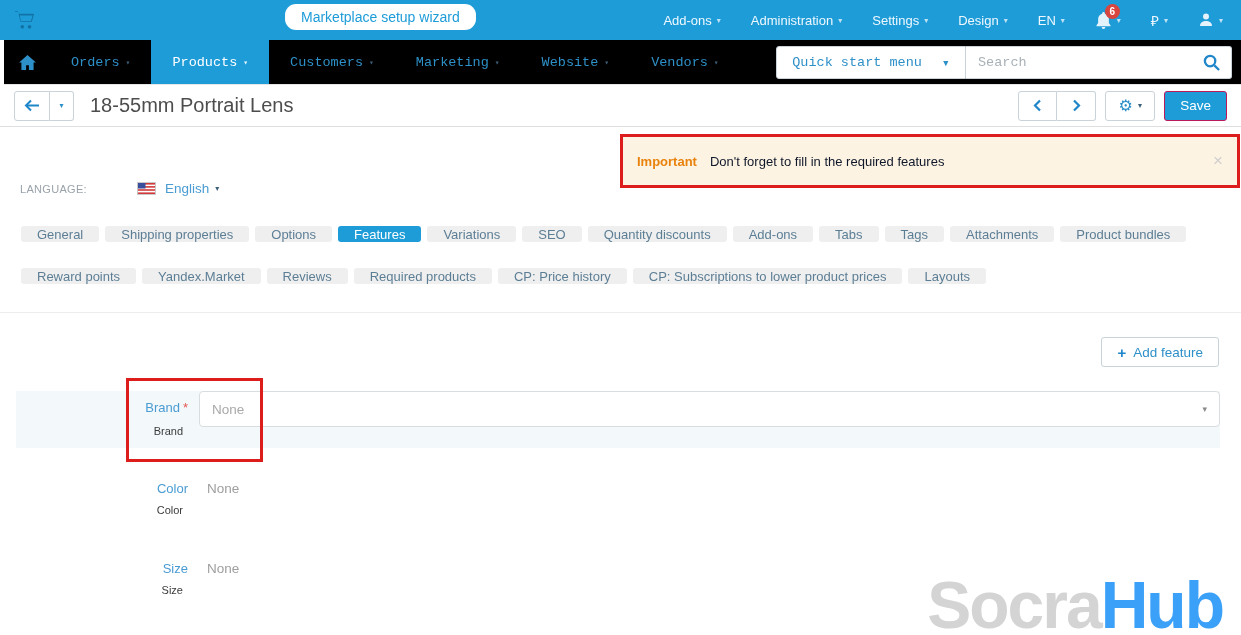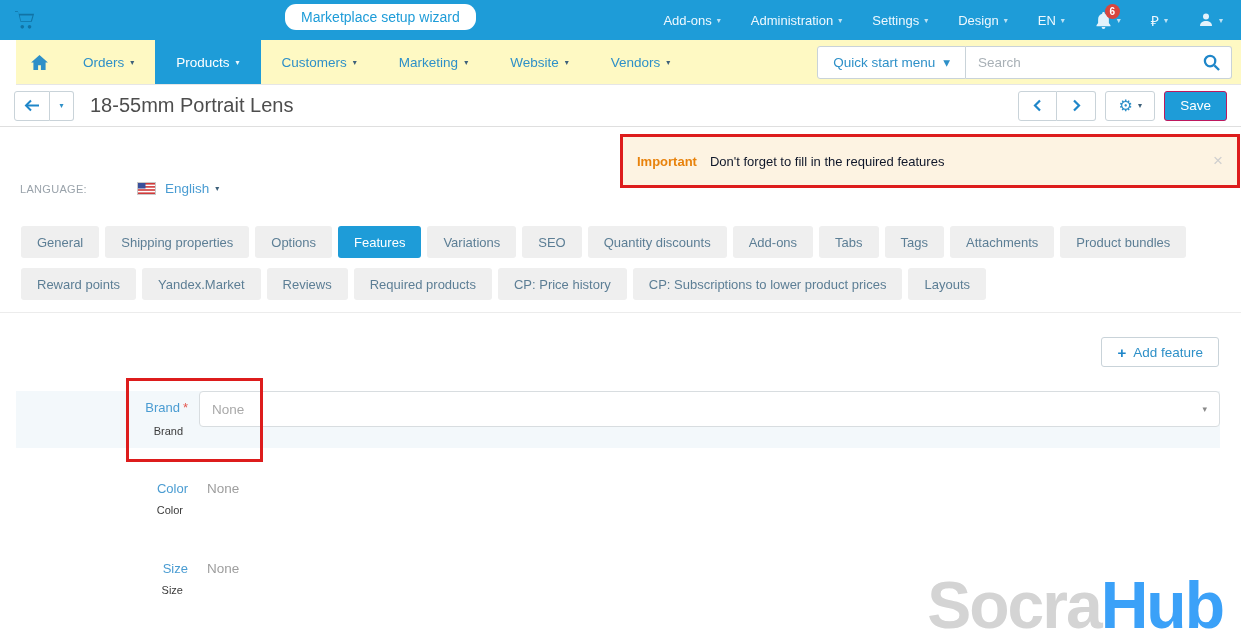--- a/index.html
+++ b/index.html
@@ -10,28 +10,28 @@
   .topbar { position: absolute; top: 0; left: 0; right: 0; height: 40px; background: #1e9cd8; display: flex; align-items: center; }
   .cart-btn { margin-left: 14px; display: flex; align-items: center; cursor: pointer; }
   .wizard-btn { position: absolute; left: 285px; top: 4px; height: 26px; padding: 0 16px; background: #fff; border: none; border-radius: 11px; color: #1e9cd8; font-size: 14px; font-family: inherit; cursor: pointer; }
   .topmenu { margin-left: auto; display: flex; align-items: center; gap: 30px; padding-right: 18px; }
   .topitem { display: flex; align-items: center; gap: 5px; color: #eef8fe; font-size: 13px; cursor: pointer; }
   .tcaret { font-size: 8px; color: #bfe2f4; }
   .bellwrap { position: relative; display: inline-flex; }
   .badge { position: absolute; top: -7px; right: -8px; min-width: 15px; height: 15px; border-radius: 50%; background: #d8453e; color: #fff; font-size: 10px; font-weight: bold; display: flex; align-items: center; justify-content: center; padding: 0 3px; }
 
   
-  .navbar { position: absolute; top: 40px; left: 16px; right: 0; height: 45px; background: #fef9c3; border-bottom: 1px solid #e6e6e6; display: flex; align-items: stretch; }
+  .navbar { position: absolute; top: 40px; left: 4px; right: 0; height: 45px; background: #000000; border-bottom: 1px solid #e6e6e6; display: flex; align-items: stretch; font-family: Liberation Mono, monospace; }
   .home-btn { width: 46px; display: flex; align-items: center; justify-content: center; cursor: pointer; }
   .navitem { display: flex; align-items: center; gap: 6px; padding: 0 21px; color: #2e90c8; font-size: 13.5px; cursor: pointer; }
   .navitem .ncaret { font-size: 8px; color: #3d607a; }
   .navitem.active { background: #1e9cd8; color: #fff; }
   .navitem.active .ncaret { color: #eaf6fd; }
   .nav-right { margin-left: auto; display: flex; align-items: center; padding-right: 9px; }
-  .quickstart { height: 33px; display: flex; align-items: center; gap: 8px; padding: 0 15px; border: 1px solid #c9d3d9; border-radius: 3px 0 0 3px; background: #fff; color: #2e90c8; font-size: 13.5px; cursor: pointer; }
+  .quickstart { height: 33px; display: flex; align-items: center; gap: 20px; padding: 0 15px; border: 1px solid #c9d3d9; border-radius: 3px 0 0 3px; background: #fff; color: #2e90c8; font-size: 13.5px; cursor: pointer; }
   .searchbox { height: 33px; width: 266px; border: 1px solid #c9d3d9; border-left: none; border-radius: 0 3px 3px 0; display: flex; align-items: center; background: #fff; }
   .searchbox input { flex: 1; border: none; outline: none; padding: 0 12px; font-size: 13.5px; color: #555; font-family: inherit; background: transparent; }
   .searchbox input::placeholder { color: #a8b0b6; }
   .search-btn { width: 40px; height: 100%; display: flex; align-items: center; justify-content: center; background: none; border: none; cursor: pointer; }
 
   
   .titlebar { position: absolute; top: 85px; left: 0; right: 0; height: 42px; background: #fff; border-bottom: 1px solid #dfdfdf; display: flex; align-items: center; padding: 0 14px; }
   .btn { height: 30px; background: #fff; border: 1px solid #c9d3d9; display: inline-flex; align-items: center; justify-content: center; cursor: pointer; font-family: inherit; }
   .back-group { display: flex; }
   .back-main { width: 36px; border-radius: 3px 0 0 3px; }
@@ -57,21 +57,21 @@
   .lang-row { position: absolute; top: 181px; left: 20px; display: flex; align-items: center; }
   .lang-label { font-size: 11px; color: #9aa3ab; letter-spacing: .3px; }
   .flag { margin-left: 50px; display: inline-flex; border: 1px solid #c9c9c9; line-height: 0; }
   .lang-link { margin-left: 9px; color: #4a9cd2; font-size: 13.5px; cursor: pointer; display: inline-flex; align-items: center; gap: 6px; }
   .lang-link .lcaret { font-size: 8px; color: #3d607a; }
 
   
   .tabs-row { position: absolute; left: 21px; display: flex; gap: 6px; }
   .tabs-row1 { top: 226px; }
   .tabs-row2 { top: 268px; }
-  .tab { height: 32px; padding: 0 16px; display: inline-flex; align-items: center; background: #efefef; border-radius: 3px; color: #5c7e95; font-size: 13px; cursor: pointer; white-space: nowrap; }
+  .tab { height: 16px; padding: 0 16px; display: inline-flex; align-items: center; background: #efefef; border-radius: 3px; color: #5c7e95; font-size: 13px; cursor: pointer; white-space: nowrap; }
   .tab.active { background: #1e9cd8; color: #fff; }
 
   .content-divider { position: absolute; top: 312px; left: 0; right: 0; border-top: 1px solid #ececec; }
 
   
   .add-feature { position: absolute; top: 337px; right: 22px; height: 30px; padding: 0 15px; display: inline-flex; align-items: center; gap: 7px; background: #fff; border: 1px solid #c9d3d9; border-radius: 3px; color: #2e90c8; font-size: 13.5px; cursor: pointer; font-family: inherit; }
   .plus-glyph { color: #1e86c9; font-weight: bold; font-size: 15px; line-height: 1; }
 
   
   .brand-band { position: absolute; top: 391px; left: 16px; right: 21px; height: 57px; background: #f3f8fb; }

